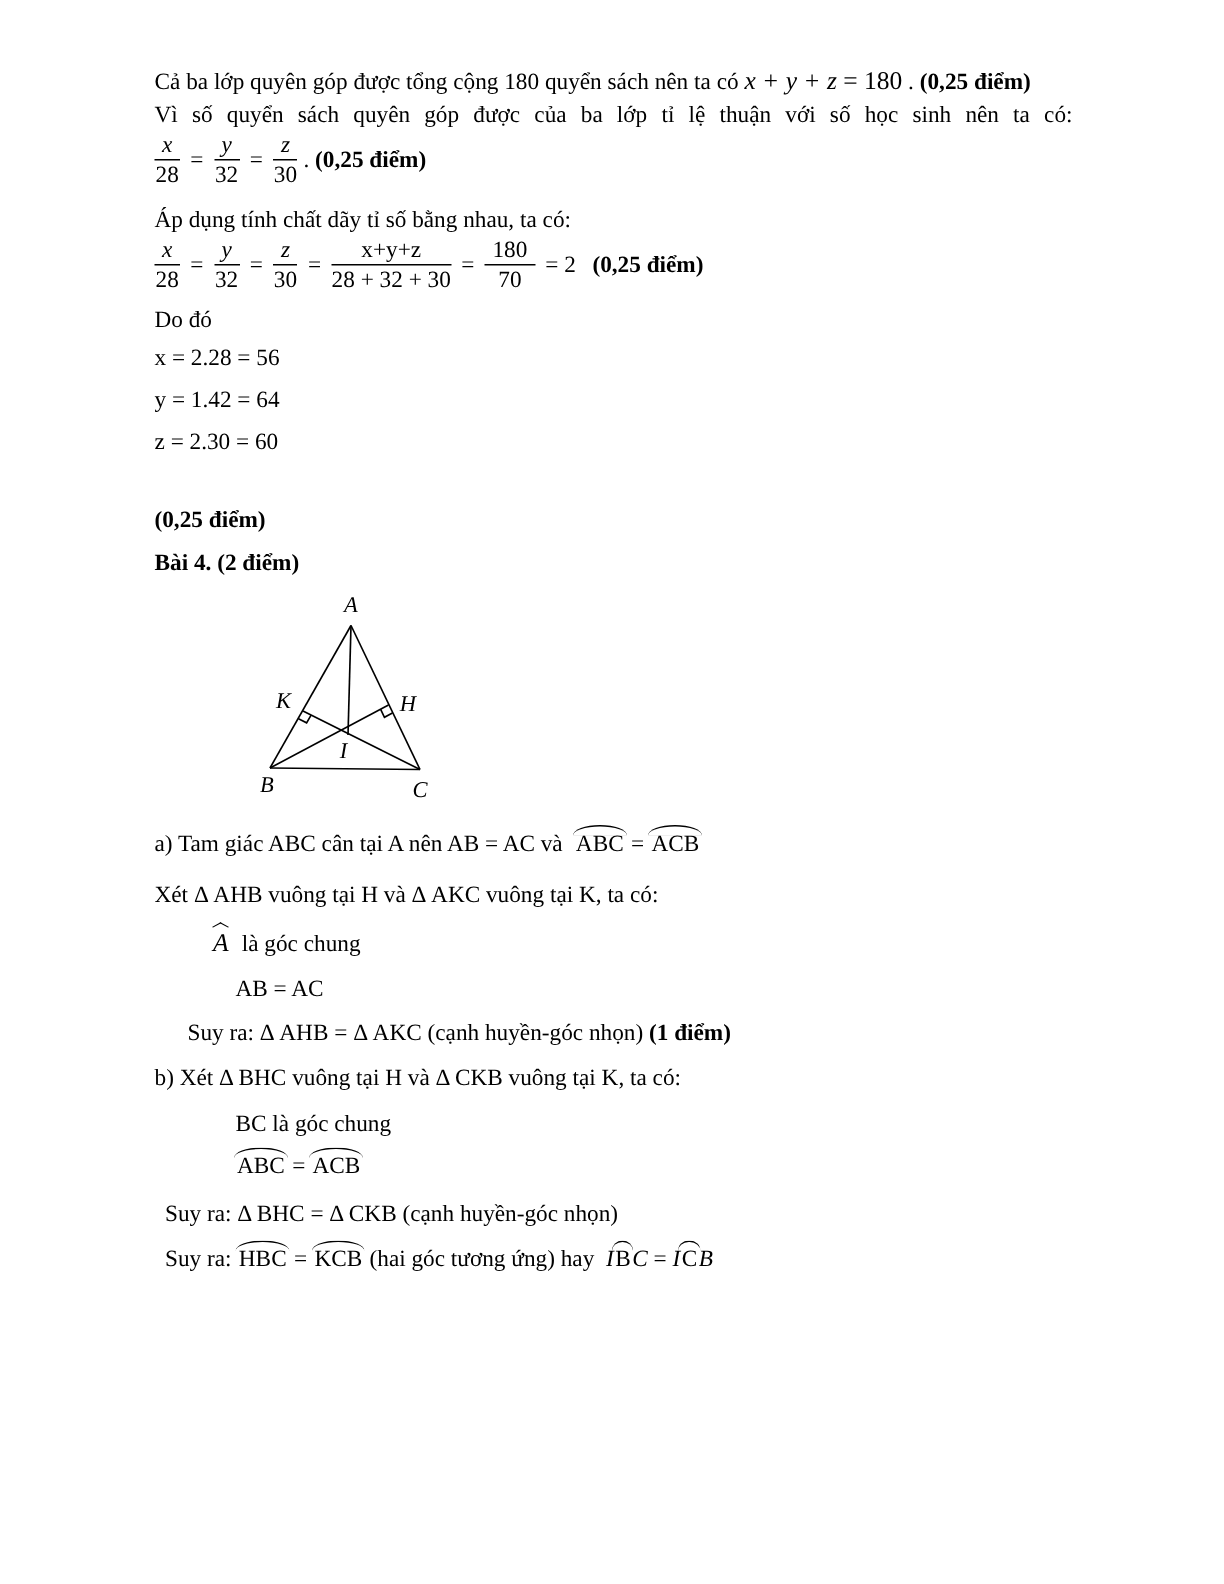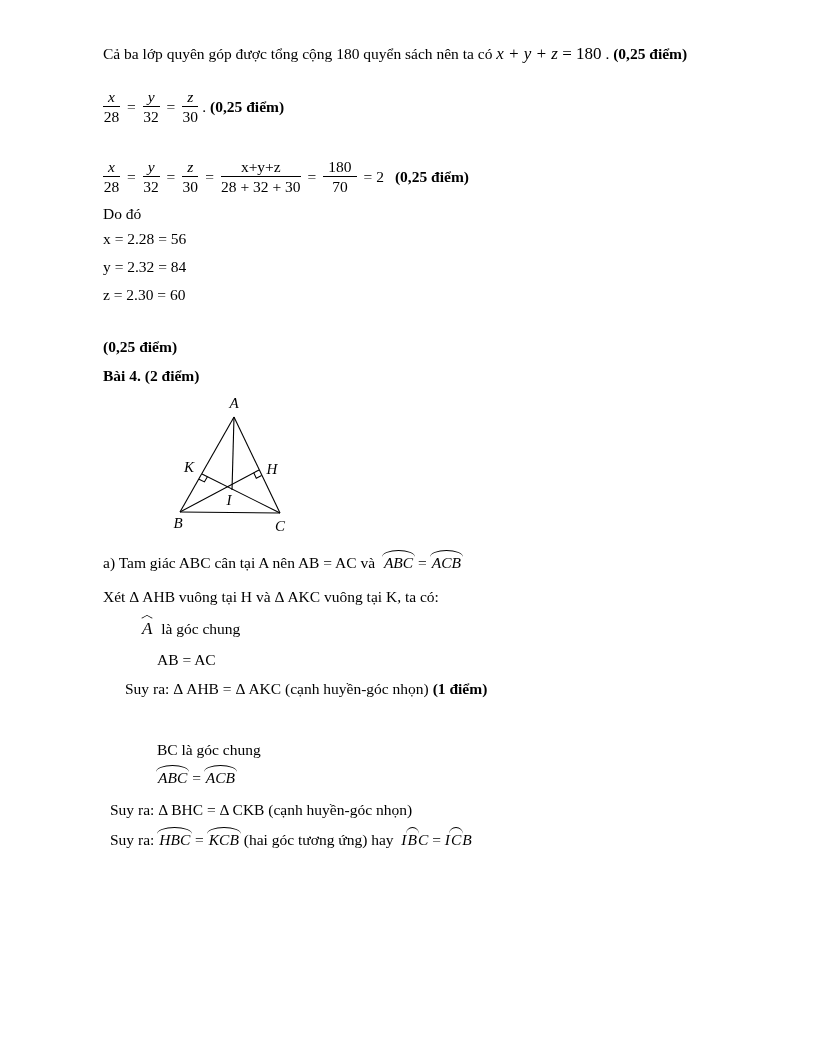--- a/index.html
+++ b/index.html
@@ -11,67 +11,69 @@
   .b{font-weight:bold;}
   .i{font-style:italic;}
   .big{font-size:17px;}
   .fracrow{display:flex;align-items:center;}
   .frac{display:inline-block;text-align:center;line-height:1.1;}
   .frac .num{display:block;padding:0 5px 1px;border-bottom:1.2px solid #000;}
   .frac .den{display:block;padding-top:1px;}
   .eqs{margin:0 7px;}
   .tail{margin-left:4px;}
   
-  .arc{position:relative;font-style:italic;display:inline-block;padding:0 1px;}
+  .arc{position:relative;display:inline-block;padding:0 1px;}
   .arc::after{content:"";position:absolute;left:-1px;right:-1px;top:-3px;height:6px;
               border-top:1.4px solid #000;border-radius:50% 50% 0 0 / 100% 100% 0 0;}
   
   .hat{position:relative;font-style:italic;display:inline-block;padding:0 1px;}
   .hat::after{content:"";position:absolute;left:50%;top:-4px;width:7px;height:7px;
               border-top:1.4px solid #000;border-right:1.4px solid #000;
               transform:translateX(-50%) scaleY(0.55) rotate(-45deg);}
   svg text{font-family:"Liberation Serif","DejaVu Serif",serif;font-style:italic;font-size:15px;fill:#000;}
   svg line, svg polyline{stroke:#000;stroke-width:1.1;fill:none;}
 </style>
 </head>
 <body>
 
 <div class="page">
 
   <div class="ln" style="top:43px"><span>Cả ba lớp quyên góp được tổng cộng 180 quyển sách nên ta có </span><span class="i big">x + y + z</span><span class="big"> = 180</span><span> . </span><span class="b">(0,25 điểm)</span></div>
 
+  <div class="ln just" style="top:67px">Vì số quyển sách quyên góp được của ba lớp tỉ lệ thuận với số học sinh nên ta có:</div>
 
   <div class="ln fracrow" style="top:88px">
     <span class="frac"><span class="num i">x</span><span class="den">28</span></span>
     <span class="eqs">=</span>
     <span class="frac"><span class="num i">y</span><span class="den">32</span></span>
     <span class="eqs">=</span>
     <span class="frac"><span class="num i">z</span><span class="den">30</span></span>
     <span class="tail">. </span>
     <span class="b">(0,25 điểm)</span>
   </div>
 
+  <div class="ln" style="top:137px">Áp dụng tính chất dãy tỉ số bằng nhau, ta có:</div>
 
   <div class="ln fracrow" style="top:158px">
     <span class="frac"><span class="num i">x</span><span class="den">28</span></span>
     <span class="eqs">=</span>
     <span class="frac"><span class="num i">y</span><span class="den">32</span></span>
     <span class="eqs">=</span>
     <span class="frac"><span class="num i">z</span><span class="den">30</span></span>
     <span class="eqs">=</span>
     <span class="frac"><span class="num">x+y+z</span><span class="den">28 + 32 + 30</span></span>
     <span class="eqs">=</span>
     <span class="frac"><span class="num">180</span><span class="den">70</span></span>
     <span class="eqs">= 2</span>
     <span class="b tail">(0,25 điểm)</span>
   </div>
 
   <div class="ln" style="top:204px">Do đó</div>
   <div class="ln" style="top:229px">x = 2.28 = 56</div>
-  <div class="ln" style="top:257px">y = 2.32 = 84</div>
+  <div class="ln" style="top:257px">y = 1.42 = 64</div>
   <div class="ln" style="top:285px">z = 2.30 = 60</div>
   <div class="ln b" style="top:337px">(0,25 điểm)</div>
 
   <div class="ln b" style="top:366px">Bài 4. (2 điểm)</div>
 
   <div style="position:absolute;left:158px;top:392px">
     <svg width="150" height="152" viewBox="0 0 150 152">
 
       <line x1="76" y1="25" x2="22" y2="120"></line>
       <line x1="76" y1="25" x2="122" y2="121"></line>
@@ -96,20 +98,21 @@
   <div class="ln" style="top:553px"><span>a) Tam giác ABC cân tại A nên AB = AC và  </span><span class="arc">ABC</span><span> = </span><span class="arc">ACB</span></div>
 
   <div class="ln" style="top:587px">Xét Δ AHB vuông tại H và Δ AKC vuông tại K, ta có:</div>
 
   <div class="ln" style="top:618px;left:141px"><span class="hat big">A</span><span>  là góc chung</span></div>
 
   <div class="ln" style="top:650px;left:157px">AB = AC</div>
 
   <div class="ln" style="top:679px;left:125px"><span>Suy ra: Δ AHB = Δ AKC (cạnh huyền-góc nhọn) </span><span class="b">(1 điểm)</span></div>
 
+  <div class="ln" style="top:709px">b) Xét Δ BHC vuông tại H và Δ CKB vuông tại K, ta có:</div>
 
   <div class="ln" style="top:740px;left:157px">BC là góc chung</div>
 
   <div class="ln" style="top:768px;left:157px"><span class="arc">ABC</span><span> = </span><span class="arc">ACB</span></div>
 
   <div class="ln" style="top:830px;left:110px"><span>Suy ra: </span><span class="arc">HBC</span><span> = </span><span class="arc">KCB</span><span> (hai góc tương ứng) hay  </span><span class="i">I</span><span class="arc">B</span><span class="i">C</span><span> = </span><span class="i">I</span><span class="arc">C</span><span class="i">B</span></div>
 
   <div class="ln" style="top:800px;left:110px">Suy ra: Δ BHC = Δ CKB (cạnh huyền-góc nhọn)</div>
 
 

